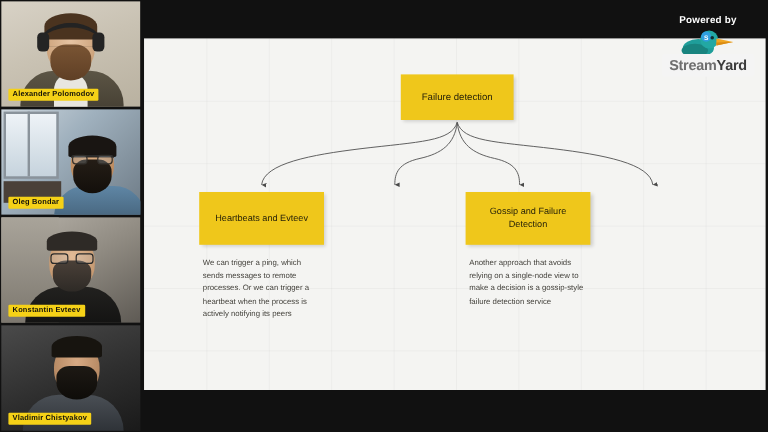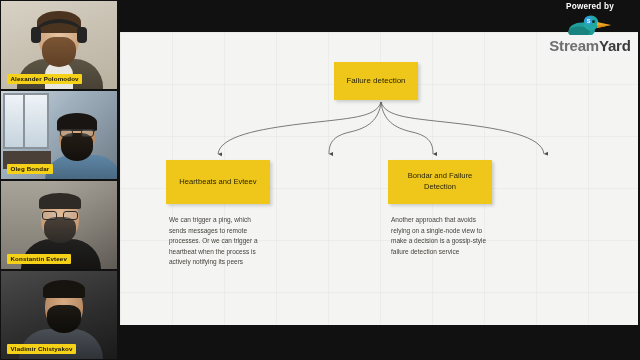--- a/index.html
+++ b/index.html
@@ -140,33 +140,34 @@
     width: 92px;
     text-align: center;
     z-index: 20;
   }
   #powered-by {
     color: #ffffff;
     font-size: 8.2px;
     font-weight: bold;
     letter-spacing: 0.2px;
     margin-bottom: 3px;
+    margin-top: 10px;
   }
   #brand-logo-row {
     position: relative;
     height: 36px;
   }
   #duck-svg { position: absolute; left: 50%; top: 0; transform: translateX(-50%); }
   #brand-wordmark {
     position: absolute;
     left: 50%; top: 21px;
     transform: translateX(-50%);
     background: #f4f4f4;
     color: #6f6f6f;
-    font-size: 15px;
+    font-size: 12px;
     font-weight: bold;
     letter-spacing: -0.2px;
     padding: 2px 6px 3px 6px;
     border-radius: 2px;
     white-space: nowrap;
   }
   #brand-wordmark .wm-dark { color: #3b3b3b; }
 
   
   #slide {
@@ -191,21 +192,21 @@
     display: flex;
     align-items: center;
     justify-content: center;
     text-align: center;
     color: #231f08;
     font-size: 7.6px;
     line-height: 1.42;
     padding: 4px 5px;
   }
   #node-root { left: 214px; top: 30px; }
-  #node-root .node-box { width: 84px; height: 38px; font-size: 8px; text-align: center; }
+  #node-root .node-box { width: 94px; height: 38px; font-size: 8px; text-align: center; }
 
   .child { width: 104px; }
   .child .node-box { width: 104px; height: 44px; }
   #node-c0 { left: 46px; top: 128px; }
   #node-c1 { left: 157px; top: 128px; }
   #node-c2 { left: 268px; top: 128px; }
   #node-c3 { left: 379px; top: 128px; }
 
   .child-text {
     margin-top: 11px;
@@ -316,20 +317,20 @@
       <div class="node-box">Failure detection</div>
     </div>
 
     <div class="node child" id="node-c0">
       <div class="node-box">Heartbeats and Evteev</div>
       <div class="child-text">We can trigger a ping, which sends messages to remote processes. Or we can trigger a heartbeat when the process is actively notifying its peers</div>
     </div>
 
 
     <div class="node child" id="node-c2">
-      <div class="node-box">Bondar and Failure Detection</div>
+      <div class="node-box">Gossip and Failure Detection</div>
       <div class="child-text">Another approach that avoids relying on a single-node view to make a decision is a gossip-style failure detection service</div>
     </div>
 
 
   </div>
 
 </div>
 
 </body></html>

